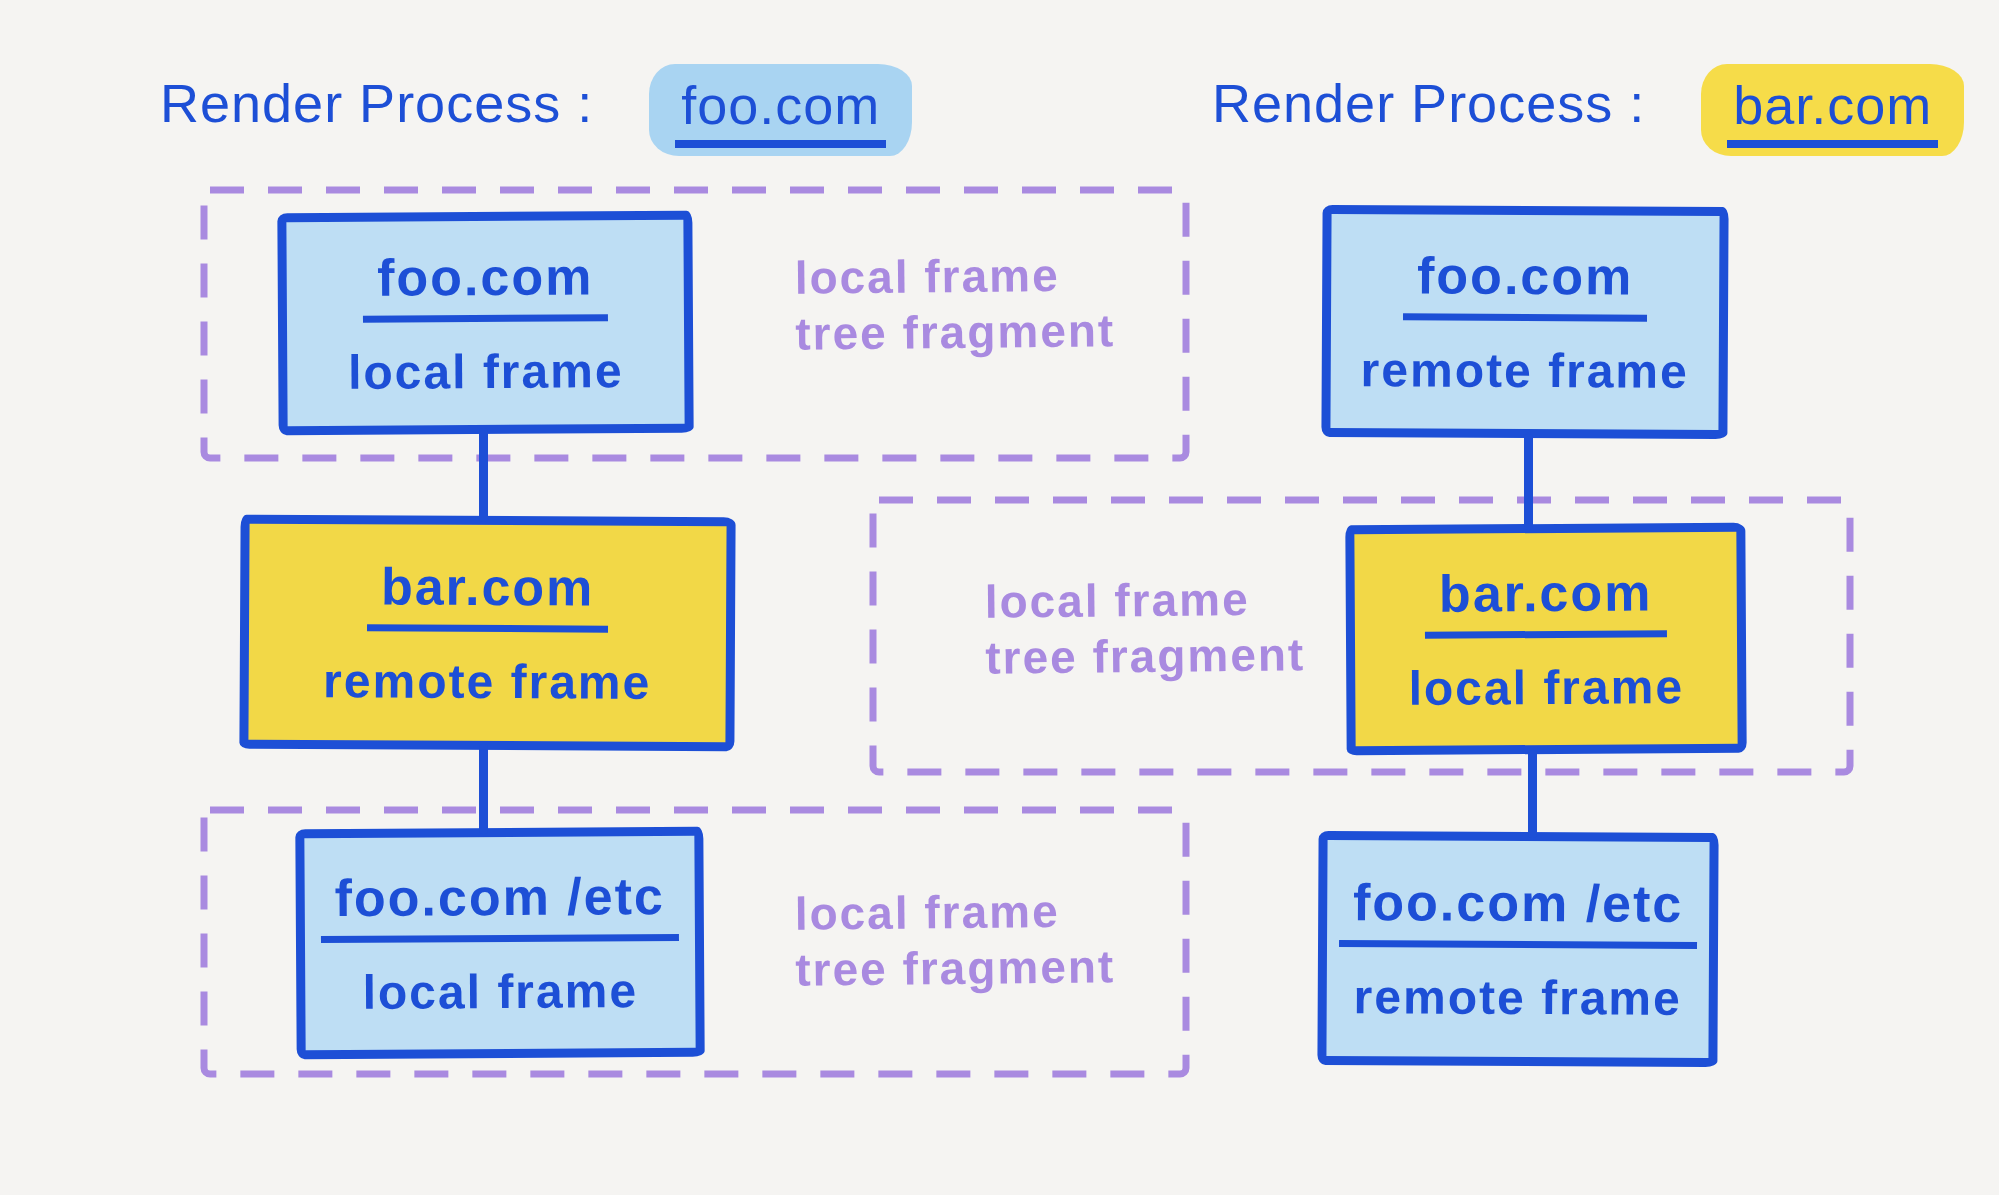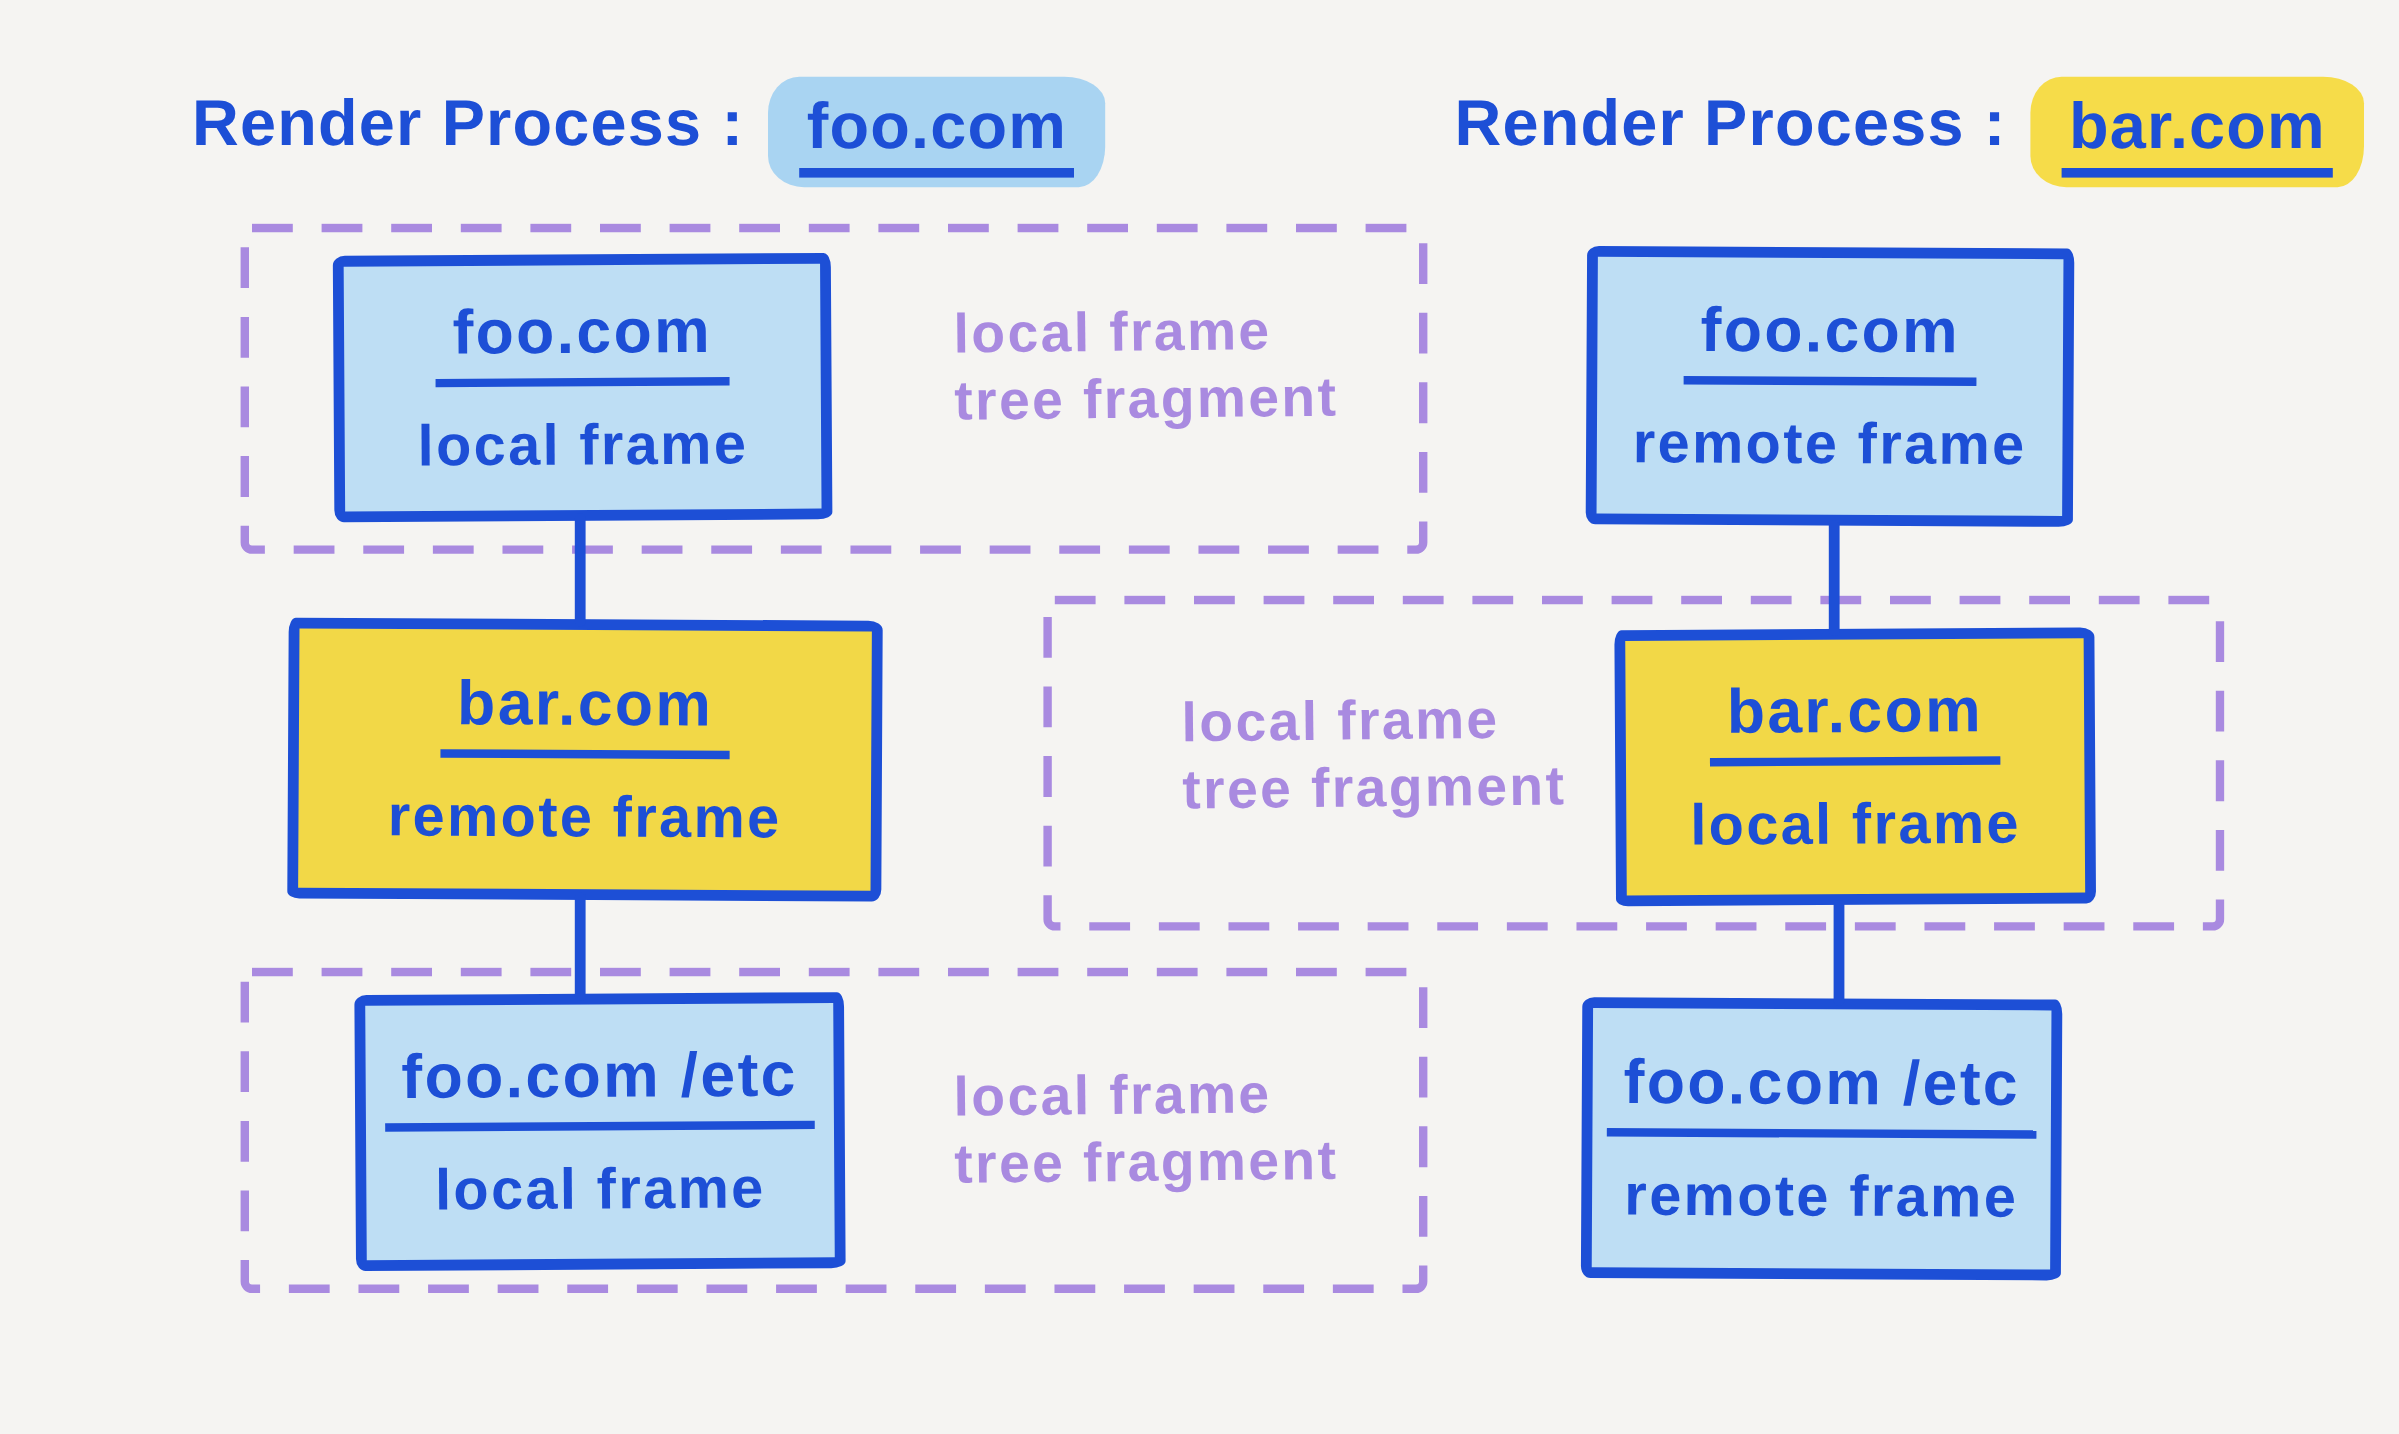--- a/index.html
+++ b/index.html
@@ -16,22 +16,22 @@
   body{font-family:"Liberation Sans",sans-serif;}
   .stage{
     position:relative;
     width:1999px;height:1195px;
     background:var(--bg);
     overflow:hidden;
   }
   .title{
     position:absolute;
     display:flex;align-items:flex-start;
-    font-size:54px;font-weight:700;color:var(--ink);
-    letter-spacing:1px;white-space:nowrap;
+    font-size:54px;font-weight:400;color:var(--ink);
+    letter-spacing:1px;white-space:nowrap;gap:36px;
   }
   .title .prefix{padding-top:8px;}
   .hl{
     display:inline-block;margin-left:20px;
     padding:10px 26px 8px 26px;
     border-radius:26px 34px 22px 30px / 30px 22px 34px 26px;
   }
   .hl-blue{background:var(--hl-blue);}
   .hl-yellow{background:var(--hl-yellow);}
   .hl .hl-inner{

